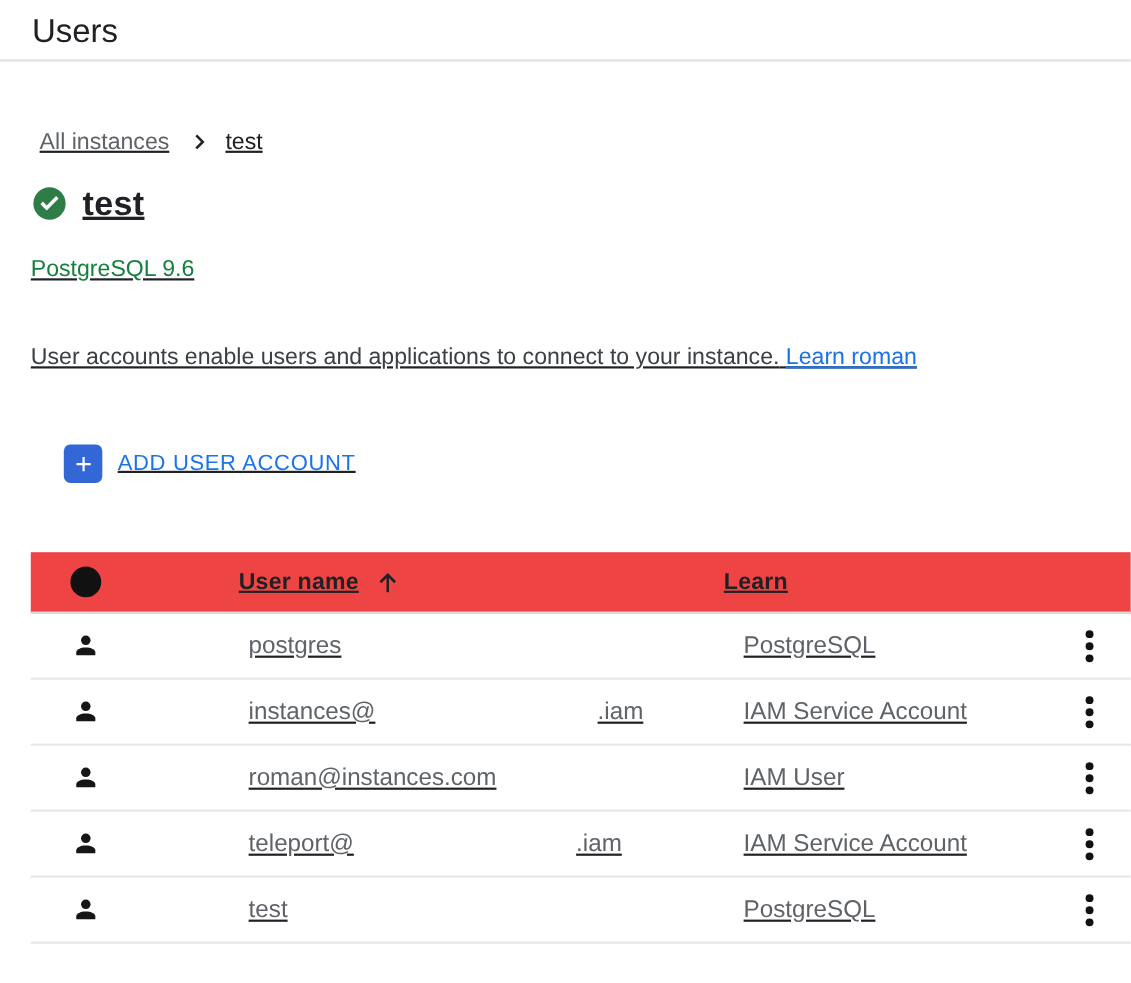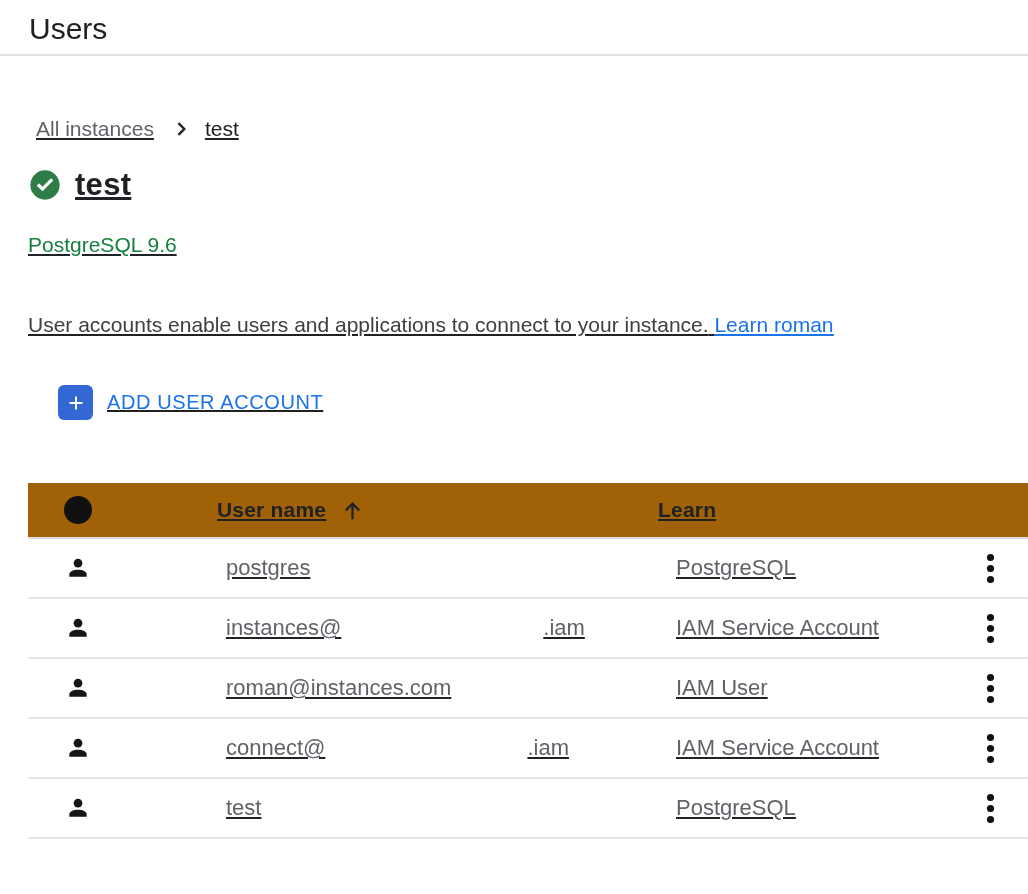--- a/index.html
+++ b/index.html
@@ -66,21 +66,21 @@
 
   .intro {
     margin: 56px 0 0 0;
     font-size: 21px;
     color: #3c4043;
     height: 25px;
   }
   .learn-more { color: #1a73e8; text-decoration: underline; cursor: pointer; }
 
   .add-user-btn {
-    margin: 47px 0 0 30px;
+    margin: 66px 0 0 30px;
     display: flex;
     align-items: center;
     background: none;
     border: none;
     padding: 0;
     cursor: pointer;
   }
   .plus-box {
     width: 35px; height: 35px;
     background: #3367d6;
@@ -94,21 +94,21 @@
     font-size: 20px;
     font-weight: 500;
     letter-spacing: 0.6px;
     color: #1a73e8;
   }
 
   
   .users-table { margin-top: 63px; width: 1000px; }
   .thead {
     height: 56px;
-    background: #a16207;
+    background: #ef4444;
     border-bottom: 2px solid #dcdcdc;
     display: flex;
     align-items: center;
   }
   .trow {
     height: 60px;
     background: #ffffff;
     border-bottom: 2px solid #e6e6e6;
     display: flex;
     align-items: center;
@@ -305,21 +305,21 @@
     <div class="trow">
       <div class="col-icon">
         <span class="person-icon">
           <svg width="26" height="26" viewBox="0 0 24 24" fill="#161616">
               <circle cx="12" cy="7.5" r="4"></circle>
               <path d="M12 13.5c-4.42 0-8 1.79-8 4V20h16v-2.5c0-2.21-3.58-4-8-4z"></path>
             </svg>
         </span>
       </div>
       <div class="col-name">
-        <span>connect@</span>
+        <span>teleport@</span>
         <span class="redact-gap"></span>
         <span>.iam</span>
       </div>
       <div class="col-type">IAM Service Account</div>
       <div class="col-menu">
         <button class="kebab-btn">
           <svg width="9" height="31" viewBox="0 0 9 31" fill="#111111">
               <circle cx="4.5" cy="4.5" r="3.6"></circle>
               <circle cx="4.5" cy="15.5" r="3.6"></circle>
               <circle cx="4.5" cy="26.5" r="3.6"></circle>

